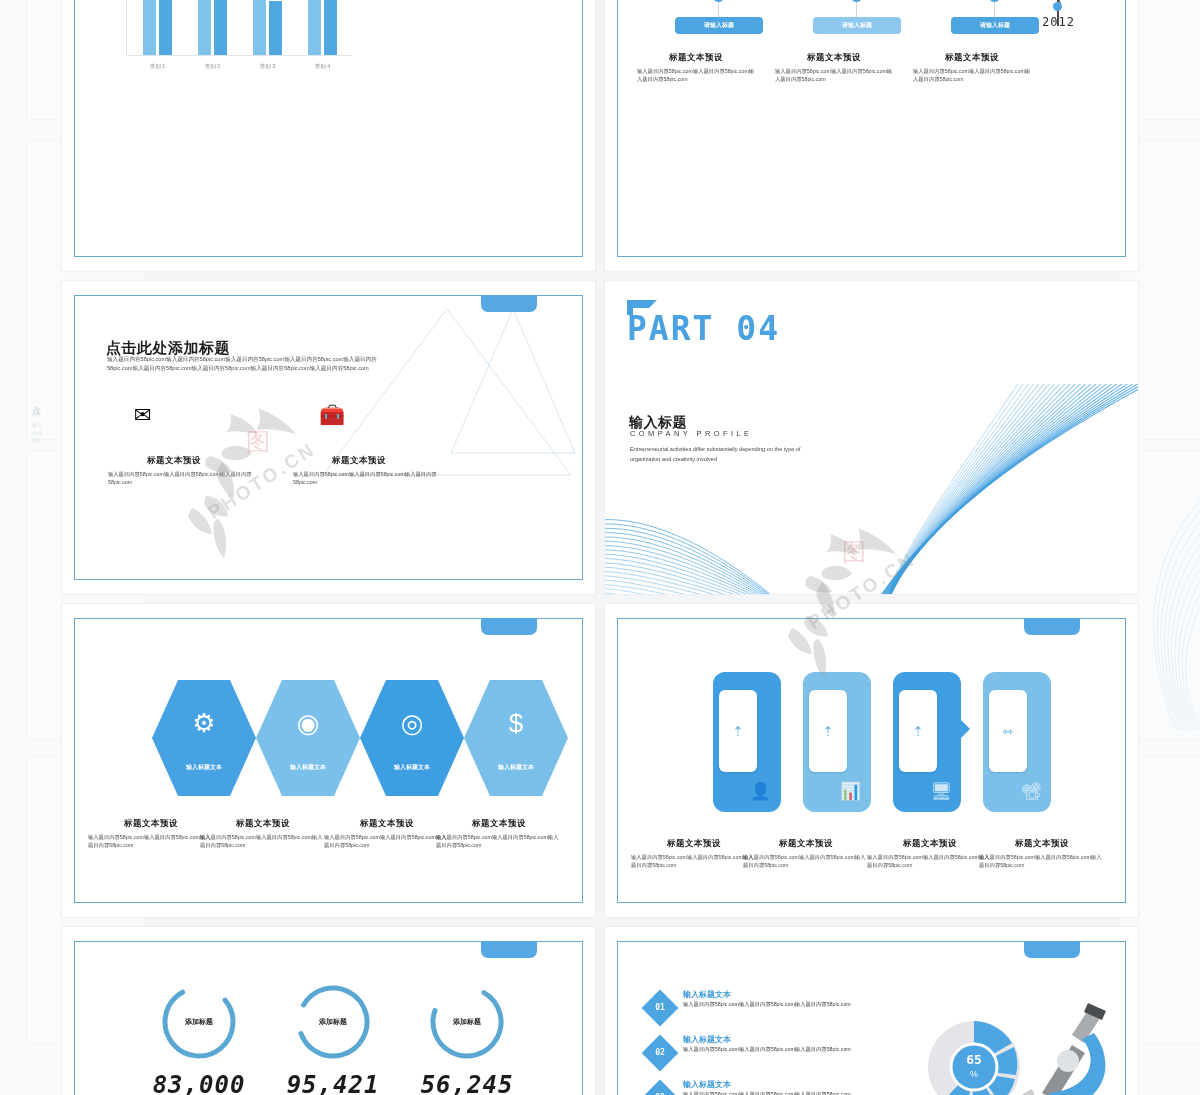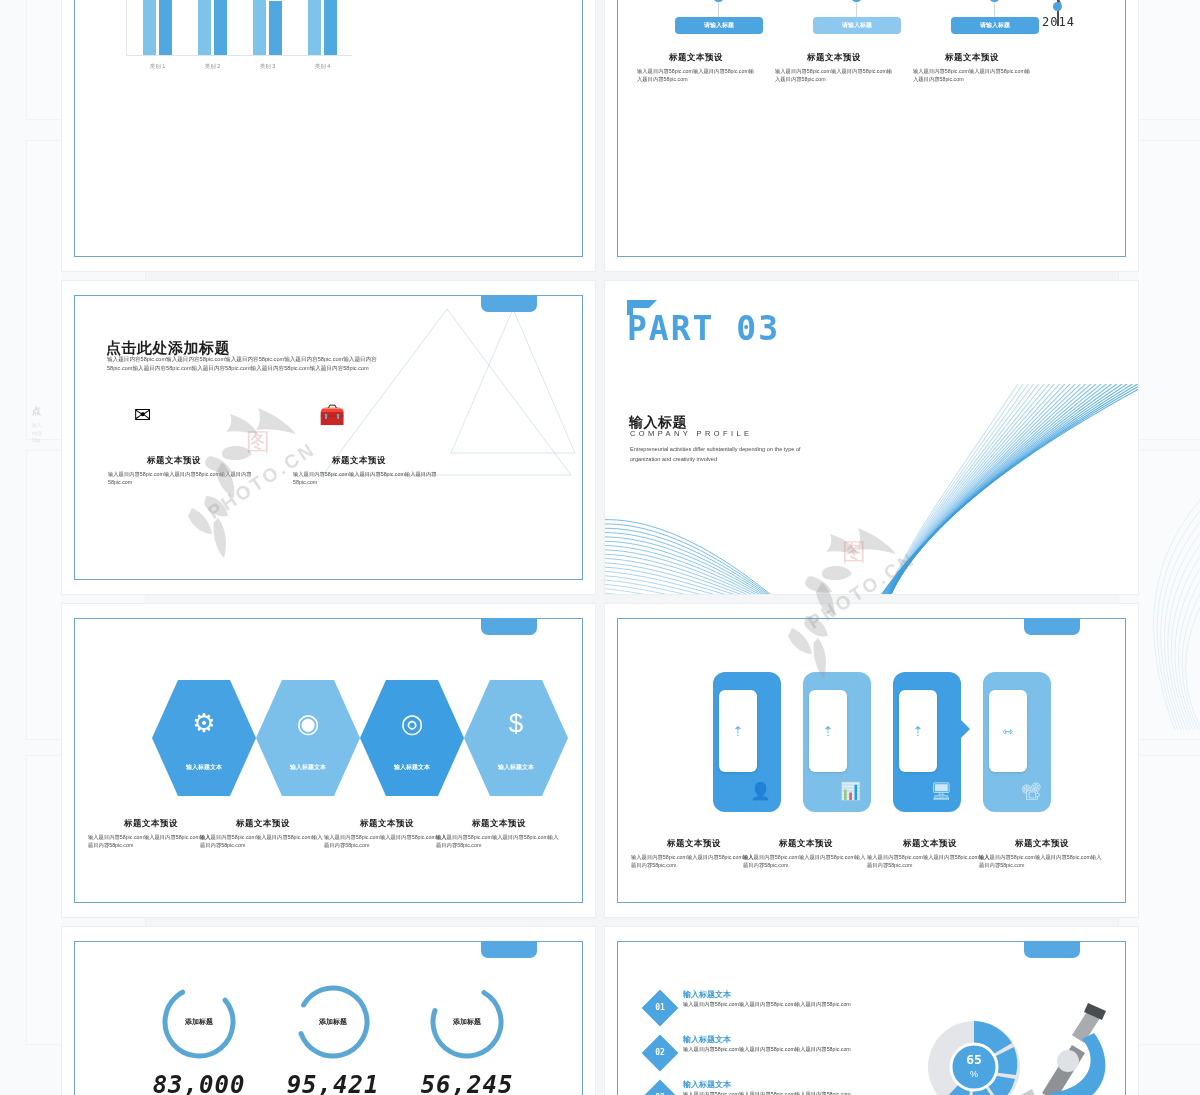--- a/index.html
+++ b/index.html
@@ -202,21 +202,21 @@
         </div>
       </div>
 
       <div class="cell">
         <div class="slide">
           <div class="frame"></div>
 
           <div class="tl-corner"></div>
           <div class="tl-elbow"></div>
           <div class="tl-dot-end"></div>
-          <div class="tl-year">2014</div>
+          <div class="tl-year">2012</div>
           <div id="timeline-nodes">
               <div class="tl-node" style="left: 96px;"></div>
               <div class="tl-stick" style="left: 101px;"></div>
               <div class="tl-btn" style="left: 58px; background: rgb(76, 164, 224);">请输入标题</div>
               <div class="tl-col" style="left: 20px;">
                 <div class="t h-cn">标题文本预设</div>
                 <div class="p body-cn">输入题目内容58pic.com输入题目内容58pic.com输入题目内容58pic.com</div>
               </div>
               <div class="tl-node" style="left: 234px;"></div>
               <div class="tl-stick" style="left: 239px;"></div>
@@ -264,21 +264,21 @@
             <div class="p body-cn">输入题目内容58pic.com输入题目内容58pic.com输入题目内容58pic.com</div>
           </div>
         </div>
       </div>
 
       <div class="cell">
         <div class="part-slide">
           <svg class="corner-mark" viewBox="0 0 32 16">
             <path d="M0 1 H30 L22 9 H6 V16 H0 Z" fill="#4aa3e0"></path>
           </svg>
-          <div class="part-num">PART 03</div>
+          <div class="part-num">PART 04</div>
           <div class="part-sub h-cn">输入标题</div>
           <div class="part-eng">COMPANY PROFILE</div>
           <div class="part-desc">Entrepreneurial activities differ substantially depending on the type of organization and creativity involved</div>
 
           <svg class="wave" viewBox="0 0 330 250" preserveAspectRatio="none">
             <g fill="none" stroke="#3f9ede" stroke-width="1.1" id="wavepaths">
                 <path d="M330 0 C 200 70, 90 150, 40 250" opacity="0.85"></path>
                 <path d="M324.8 0 C 196.36 72.6, 87.92 153.12, 41.56 250" opacity="0.83"></path>
                 <path d="M319.6 0 C 192.72 75.2, 85.84 156.24, 43.12 250" opacity="0.81"></path>
                 <path d="M314.4 0 C 189.08 77.8, 83.76 159.36, 44.68 250" opacity="0.78"></path>

